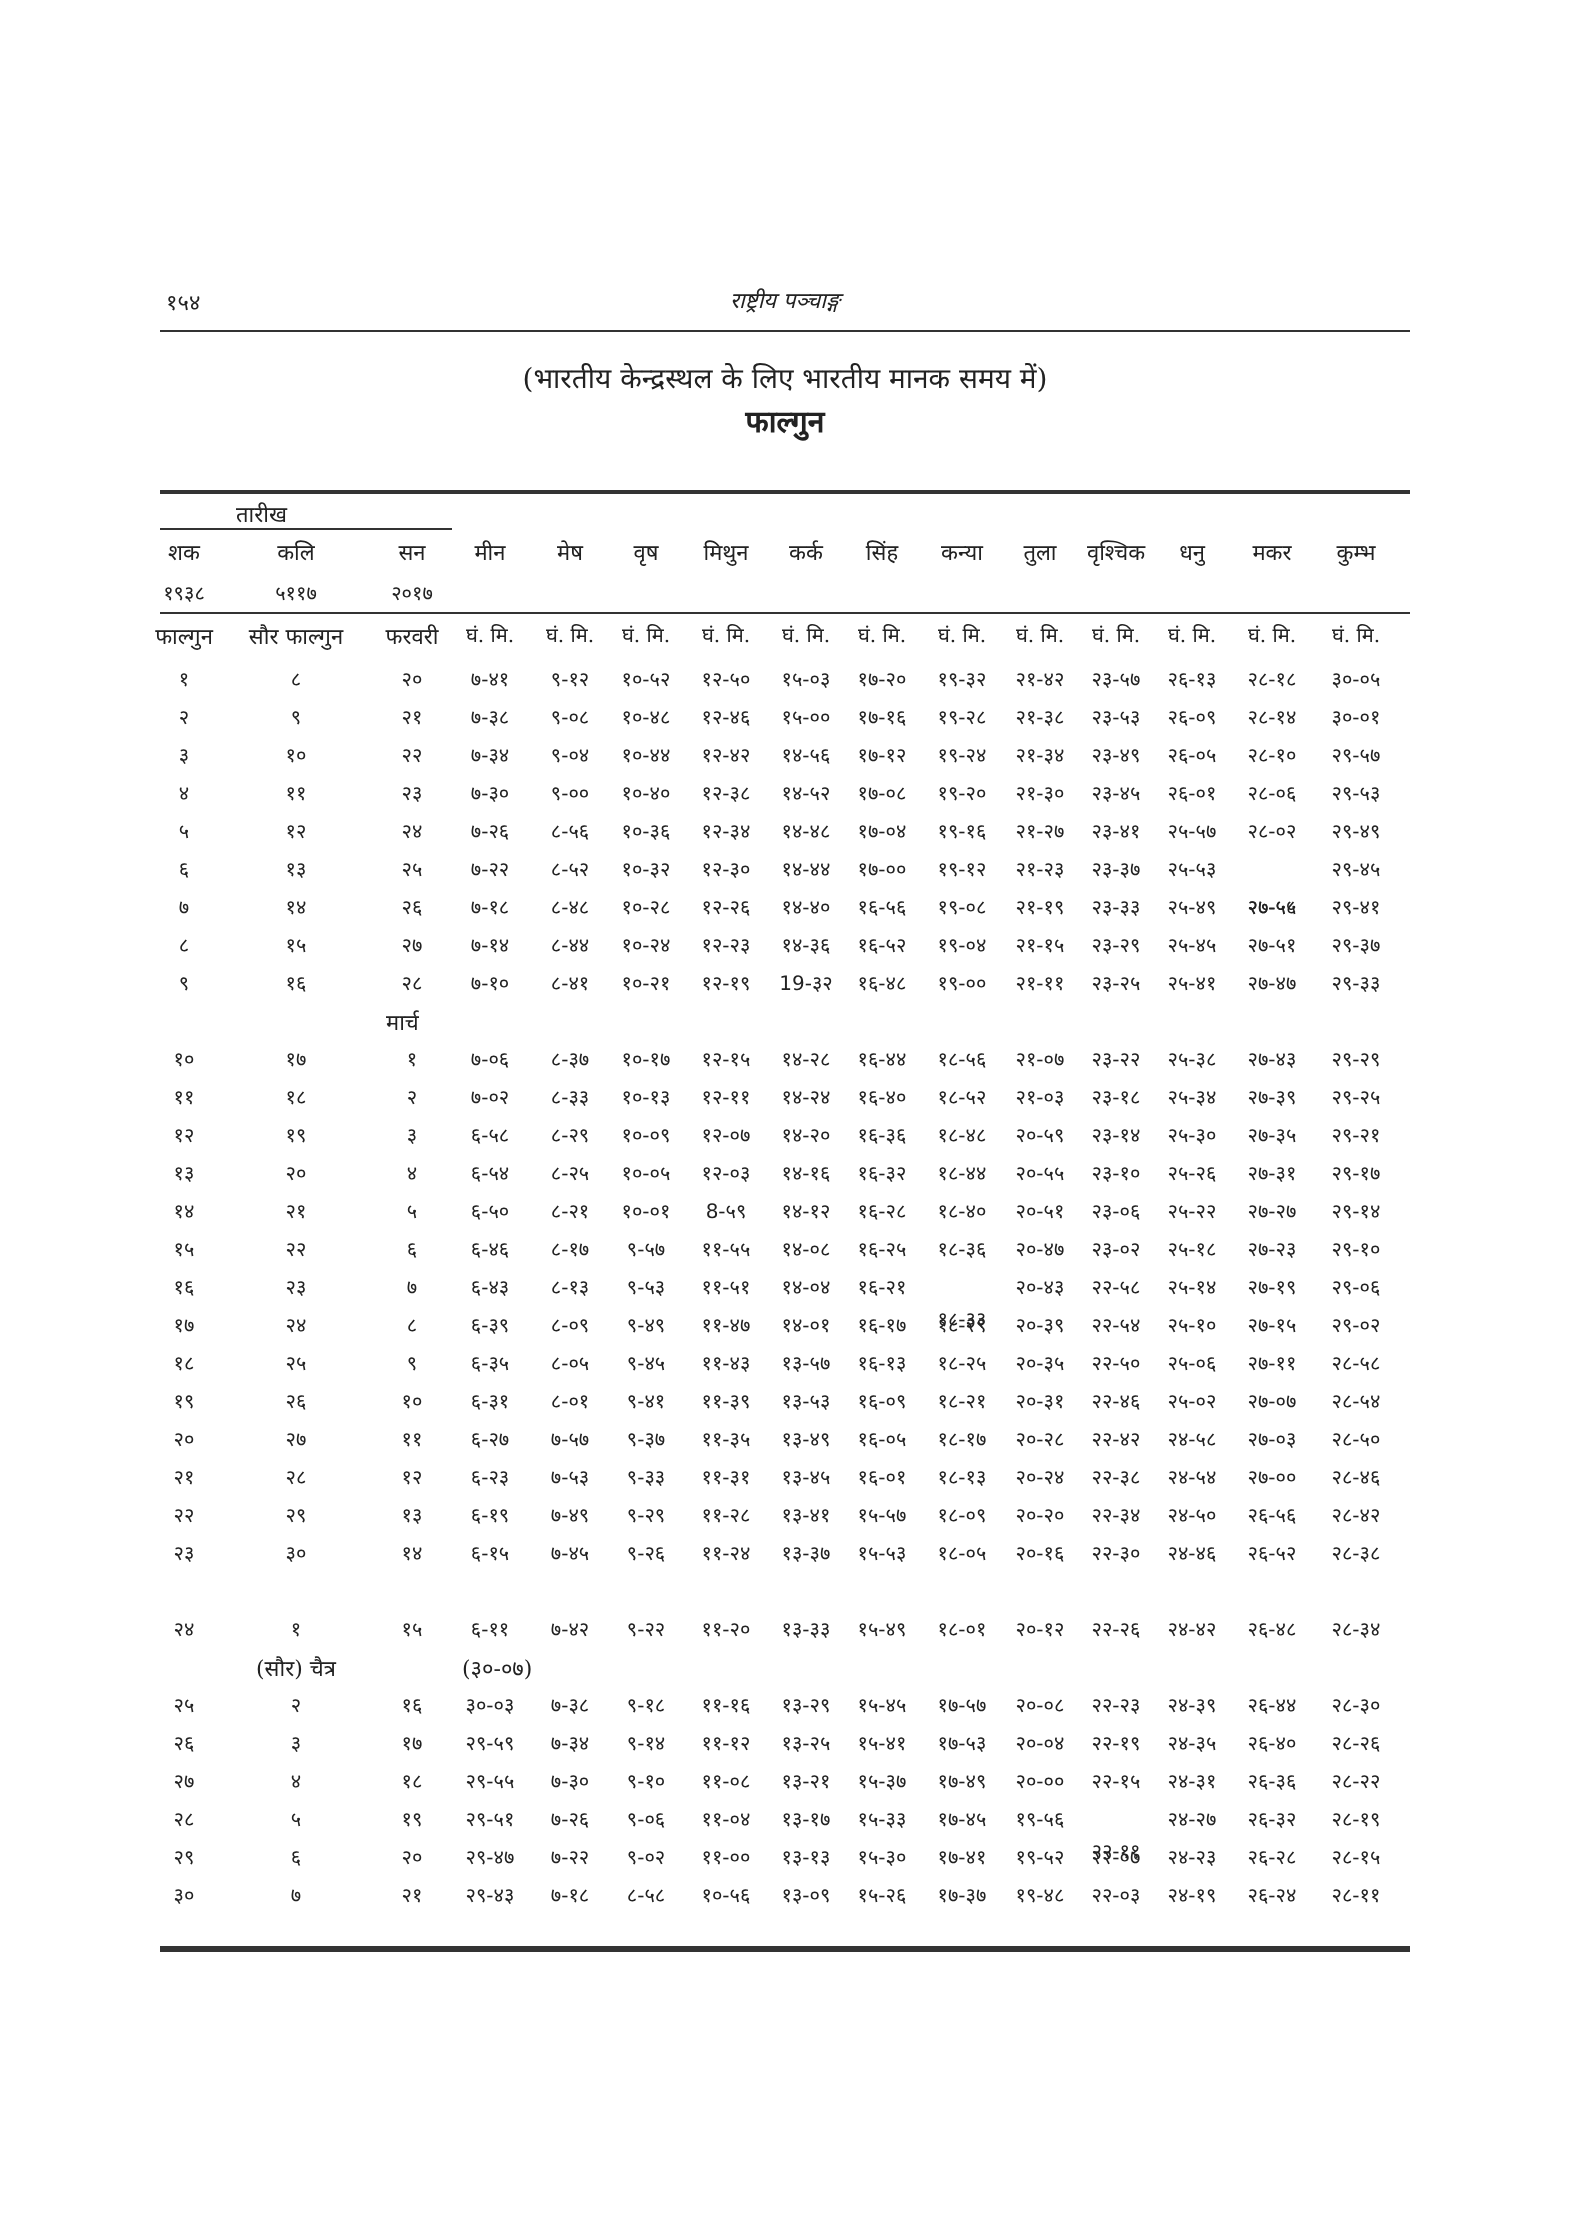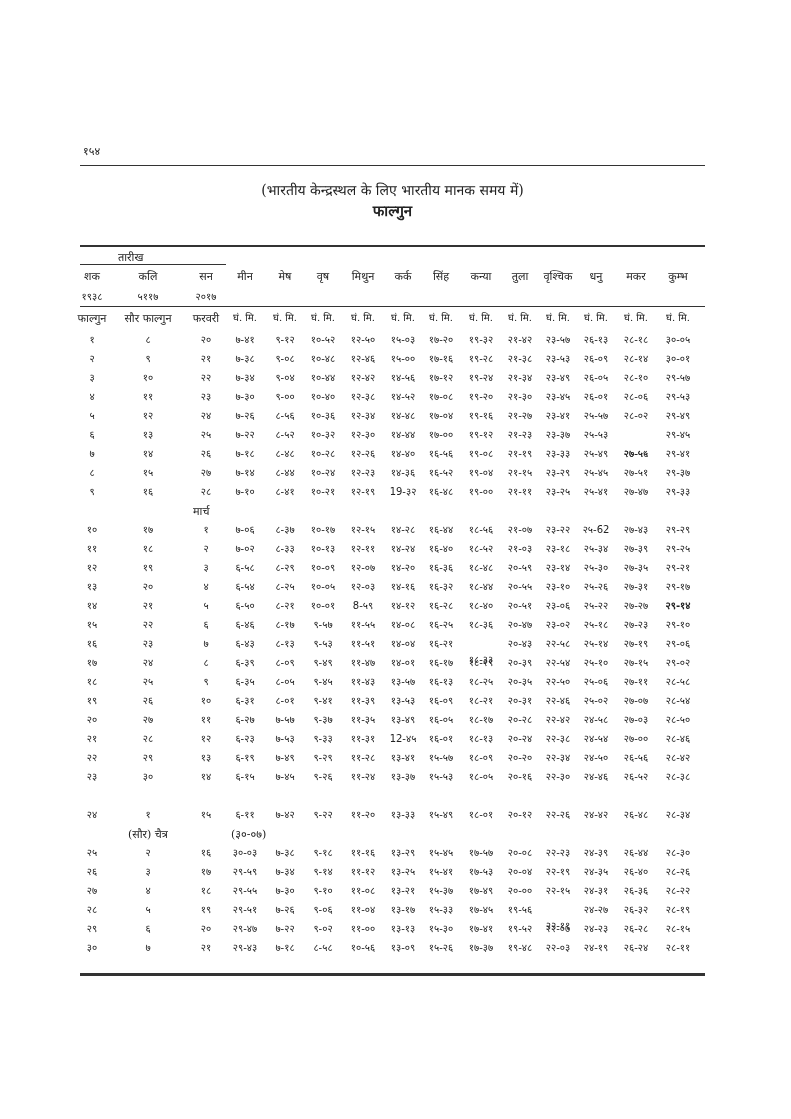--- a/index.html
+++ b/index.html
@@ -28,20 +28,21 @@
     .label-row { position: absolute; font-family: "DejaVu Serif", serif; font-size: 11px; }
     .bottom-rule { position: absolute; top: 973px; left: 0; width: 625px; height: 3px; background: #333; }
   </style>
 </head>
 <body>
 
 <div class="page">
 
   <div class="running-head">
     <span class="page-num">१५४</span>
+    <span class="book-title">राष्ट्रीय पञ्चाङ्ग</span>
   </div>
   <div class="head-rule"></div>
 
   <div class="titles">
     <div class="t2">(भारतीय केन्द्रस्थल के लिए भारतीय मानक समय में)</div>
     <div class="t3">फाल्गुन</div>
   </div>
   <div class="top-rule"></div>
 
   <div>
@@ -248,21 +249,21 @@
         <span class="cell" style="left: 106px; width: 40px; top: 0px;">१</span>
         <span class="cell" style="left: 143px; width: 44px; top: 0px;">७-०६</span>
         <span class="cell" style="left: 183px; width: 44px; top: 0px;">८-३७</span>
         <span class="cell" style="left: 221px; width: 44px; top: 0px;">१०-१७</span>
         <span class="cell" style="left: 261px; width: 44px; top: 0px;">१२-१५</span>
         <span class="cell" style="left: 301px; width: 44px; top: 0px;">१४-२८</span>
         <span class="cell" style="left: 339px; width: 44px; top: 0px;">१६-४४</span>
         <span class="cell" style="left: 379px; width: 44px; top: 0px;">१८-५६</span>
         <span class="cell" style="left: 418px; width: 44px; top: 0px;">२१-०७</span>
         <span class="cell" style="left: 456px; width: 44px; top: 0px;">२३-२२</span>
-        <span class="cell" style="left: 494px; width: 44px; top: 0px;">२५-62</span>
+        <span class="cell" style="left: 494px; width: 44px; top: 0px;">२५-३८</span>
         <span class="cell" style="left: 534px; width: 44px; top: 0px;">२७-४३</span>
         <span class="cell" style="left: 576px; width: 44px; top: 0px;">२९-२९</span>
       </div>
       <div class="row" style="top: 219px;">
         <span class="cell" style="left: -8px; width: 40px; top: 0px;">११</span>
         <span class="cell" style="left: 48px; width: 40px; top: 0px;">१८</span>
         <span class="cell" style="left: 106px; width: 40px; top: 0px;">२</span>
         <span class="cell" style="left: 143px; width: 44px; top: 0px;">७-०२</span>
         <span class="cell" style="left: 183px; width: 44px; top: 0px;">८-३३</span>
         <span class="cell" style="left: 221px; width: 44px; top: 0px;">१०-१३</span>
@@ -318,21 +319,21 @@
         <span class="cell" style="left: 183px; width: 44px; top: 0px;">८-२१</span>
         <span class="cell" style="left: 221px; width: 44px; top: 0px;">१०-०१</span>
         <span class="cell" style="left: 261px; width: 44px; top: 0px;">8-५९</span>
         <span class="cell" style="left: 301px; width: 44px; top: 0px;">१४-१२</span>
         <span class="cell" style="left: 339px; width: 44px; top: 0px;">१६-२८</span>
         <span class="cell" style="left: 379px; width: 44px; top: 0px;">१८-४०</span>
         <span class="cell" style="left: 418px; width: 44px; top: 0px;">२०-५१</span>
         <span class="cell" style="left: 456px; width: 44px; top: 0px;">२३-०६</span>
         <span class="cell" style="left: 494px; width: 44px; top: 0px;">२५-२२</span>
         <span class="cell" style="left: 534px; width: 44px; top: 0px;">२७-२७</span>
-        <span class="cell" style="left: 576px; width: 44px; top: 0px; font-weight: bold;">२९-१४</span>
+        <span class="cell" style="left: 576px; width: 44px; top: 0px;">२९-१४</span>
       </div>
       <div class="row" style="top: 295px;">
         <span class="cell" style="left: -8px; width: 40px; top: 0px;">१५</span>
         <span class="cell" style="left: 48px; width: 40px; top: 0px;">२२</span>
         <span class="cell" style="left: 106px; width: 40px; top: 0px;">६</span>
         <span class="cell" style="left: 143px; width: 44px; top: 0px;">६-४६</span>
         <span class="cell" style="left: 183px; width: 44px; top: 0px;">८-१७</span>
         <span class="cell" style="left: 221px; width: 44px; top: 0px;">९-५७</span>
         <span class="cell" style="left: 261px; width: 44px; top: 0px;">११-५५</span>
         <span class="cell" style="left: 301px; width: 44px; top: 0px;">१४-०८</span>
@@ -430,21 +431,21 @@
         <span class="cell" style="left: 576px; width: 44px; top: 0px;">२८-५०</span>
       </div>
       <div class="row" style="top: 409px;">
         <span class="cell" style="left: -8px; width: 40px; top: 0px;">२१</span>
         <span class="cell" style="left: 48px; width: 40px; top: 0px;">२८</span>
         <span class="cell" style="left: 106px; width: 40px; top: 0px;">१२</span>
         <span class="cell" style="left: 143px; width: 44px; top: 0px;">६-२३</span>
         <span class="cell" style="left: 183px; width: 44px; top: 0px;">७-५३</span>
         <span class="cell" style="left: 221px; width: 44px; top: 0px;">९-३३</span>
         <span class="cell" style="left: 261px; width: 44px; top: 0px;">११-३१</span>
-        <span class="cell" style="left: 301px; width: 44px; top: 0px;">12-४५</span>
+        <span class="cell" style="left: 301px; width: 44px; top: 0px;">१३-४५</span>
         <span class="cell" style="left: 339px; width: 44px; top: 0px;">१६-०१</span>
         <span class="cell" style="left: 379px; width: 44px; top: 0px;">१८-१३</span>
         <span class="cell" style="left: 418px; width: 44px; top: 0px;">२०-२४</span>
         <span class="cell" style="left: 456px; width: 44px; top: 0px;">२२-३८</span>
         <span class="cell" style="left: 494px; width: 44px; top: 0px;">२४-५४</span>
         <span class="cell" style="left: 534px; width: 44px; top: 0px;">२७-००</span>
         <span class="cell" style="left: 576px; width: 44px; top: 0px;">२८-४६</span>
       </div>
       <div class="row" style="top: 428px;">
         <span class="cell" style="left: -8px; width: 40px; top: 0px;">२२</span>

